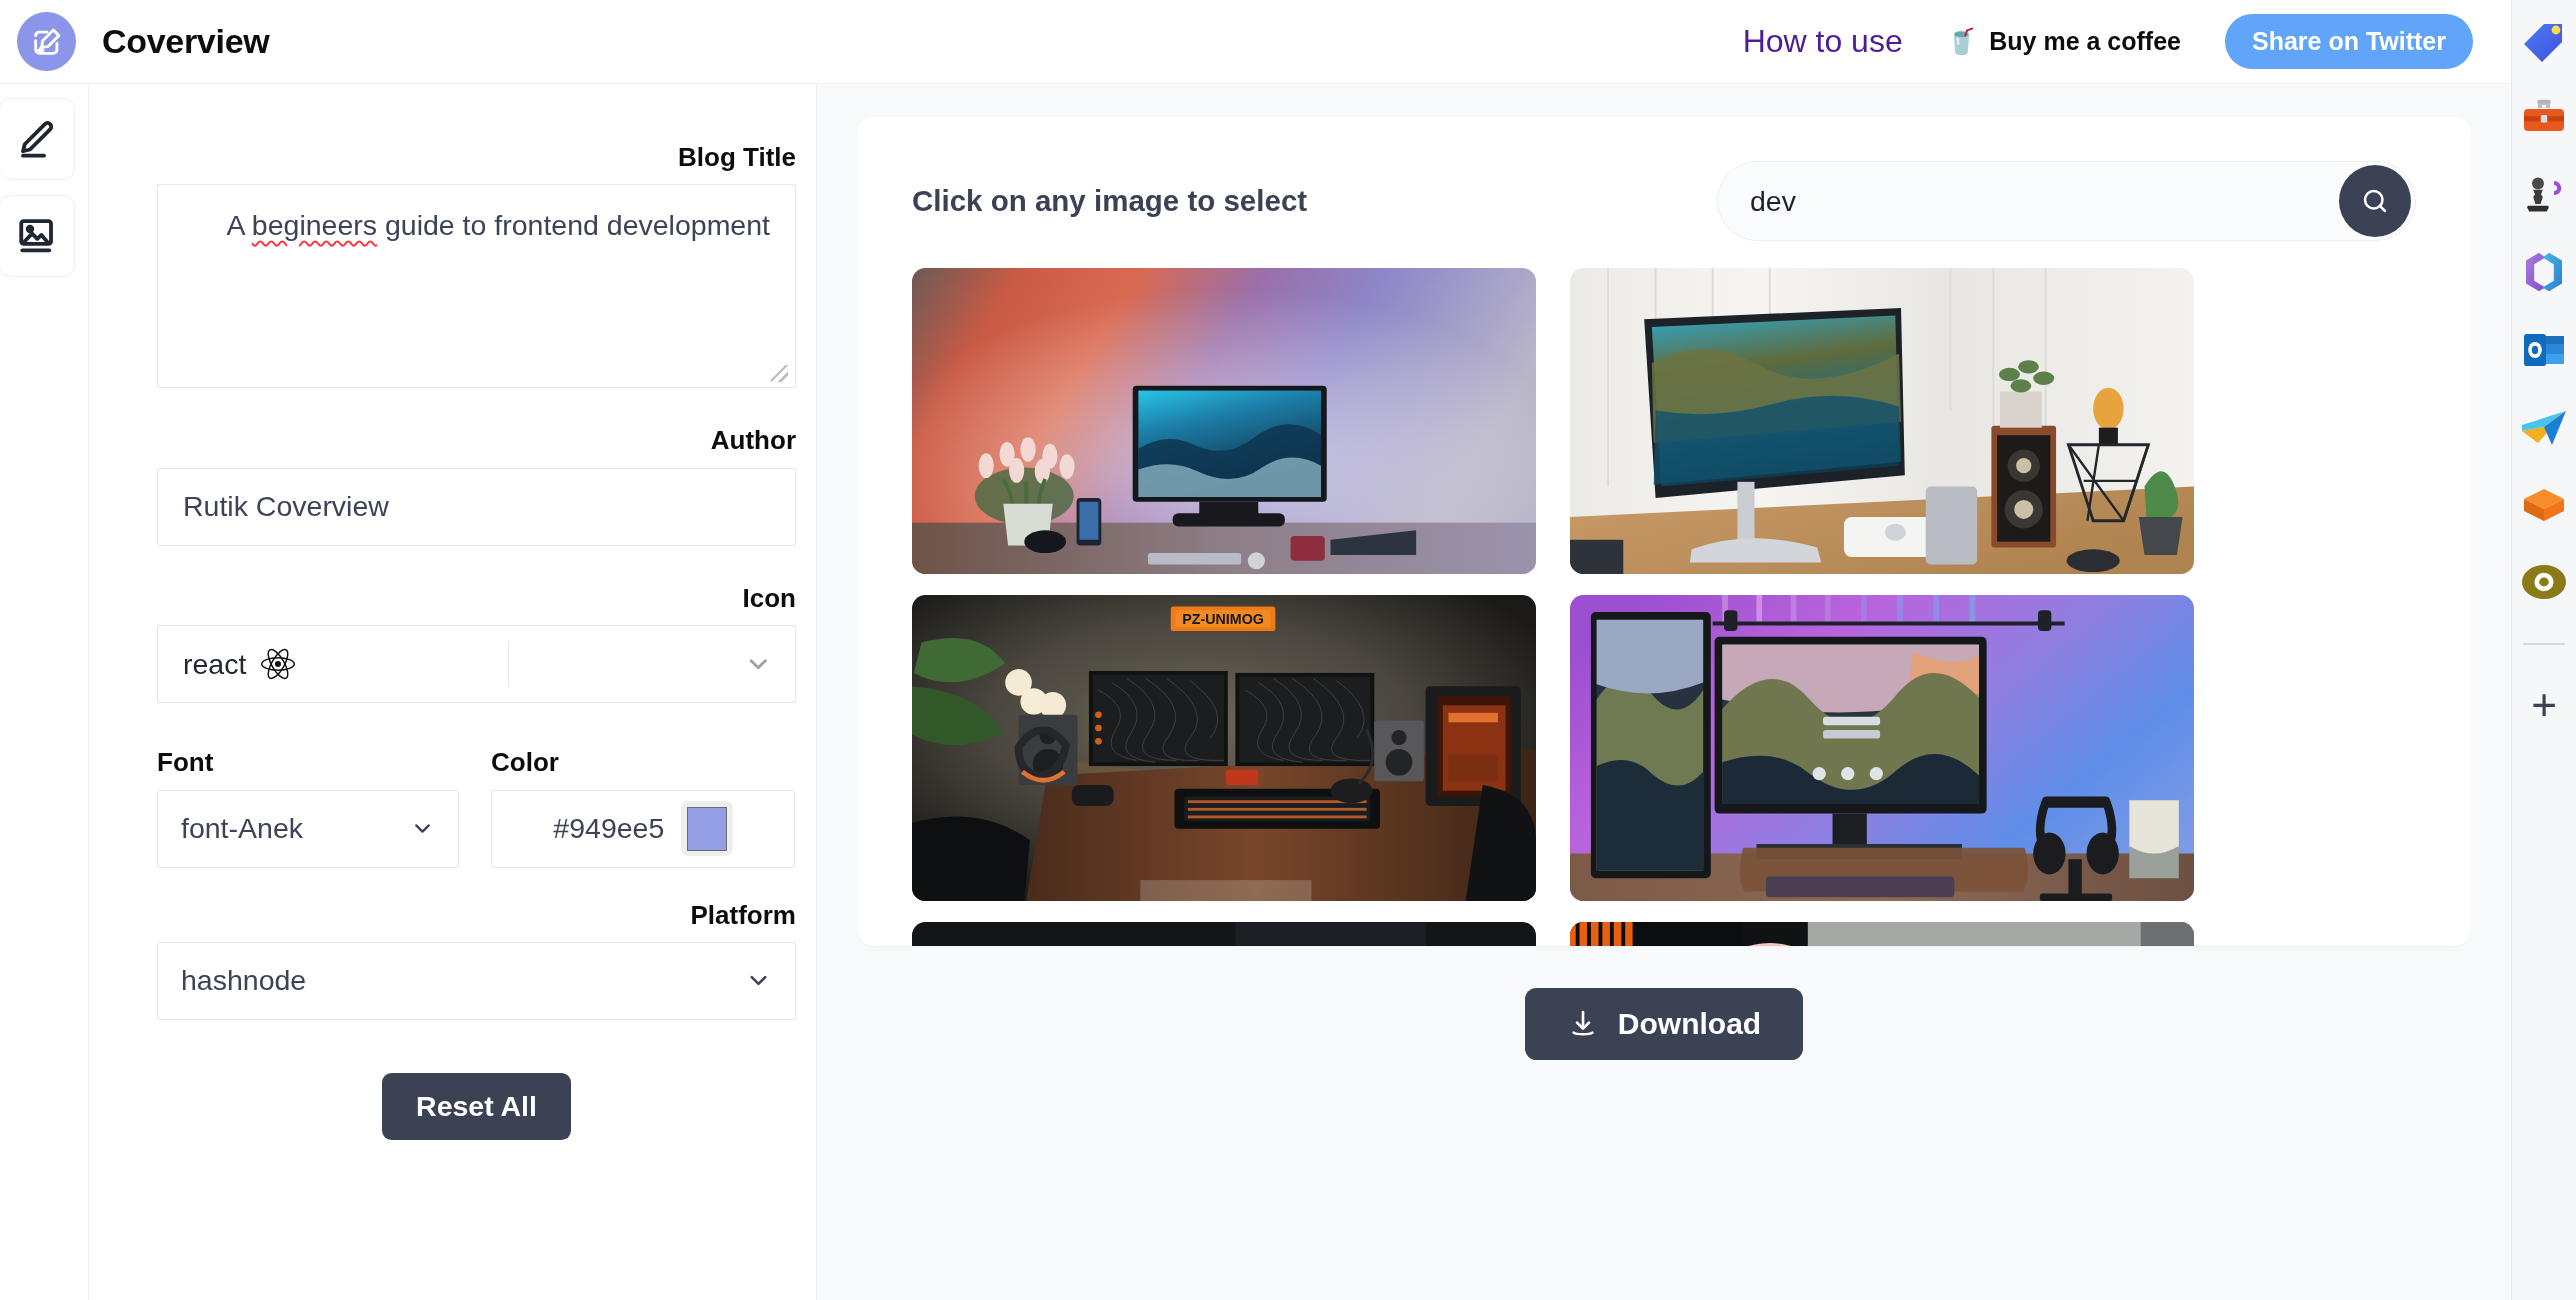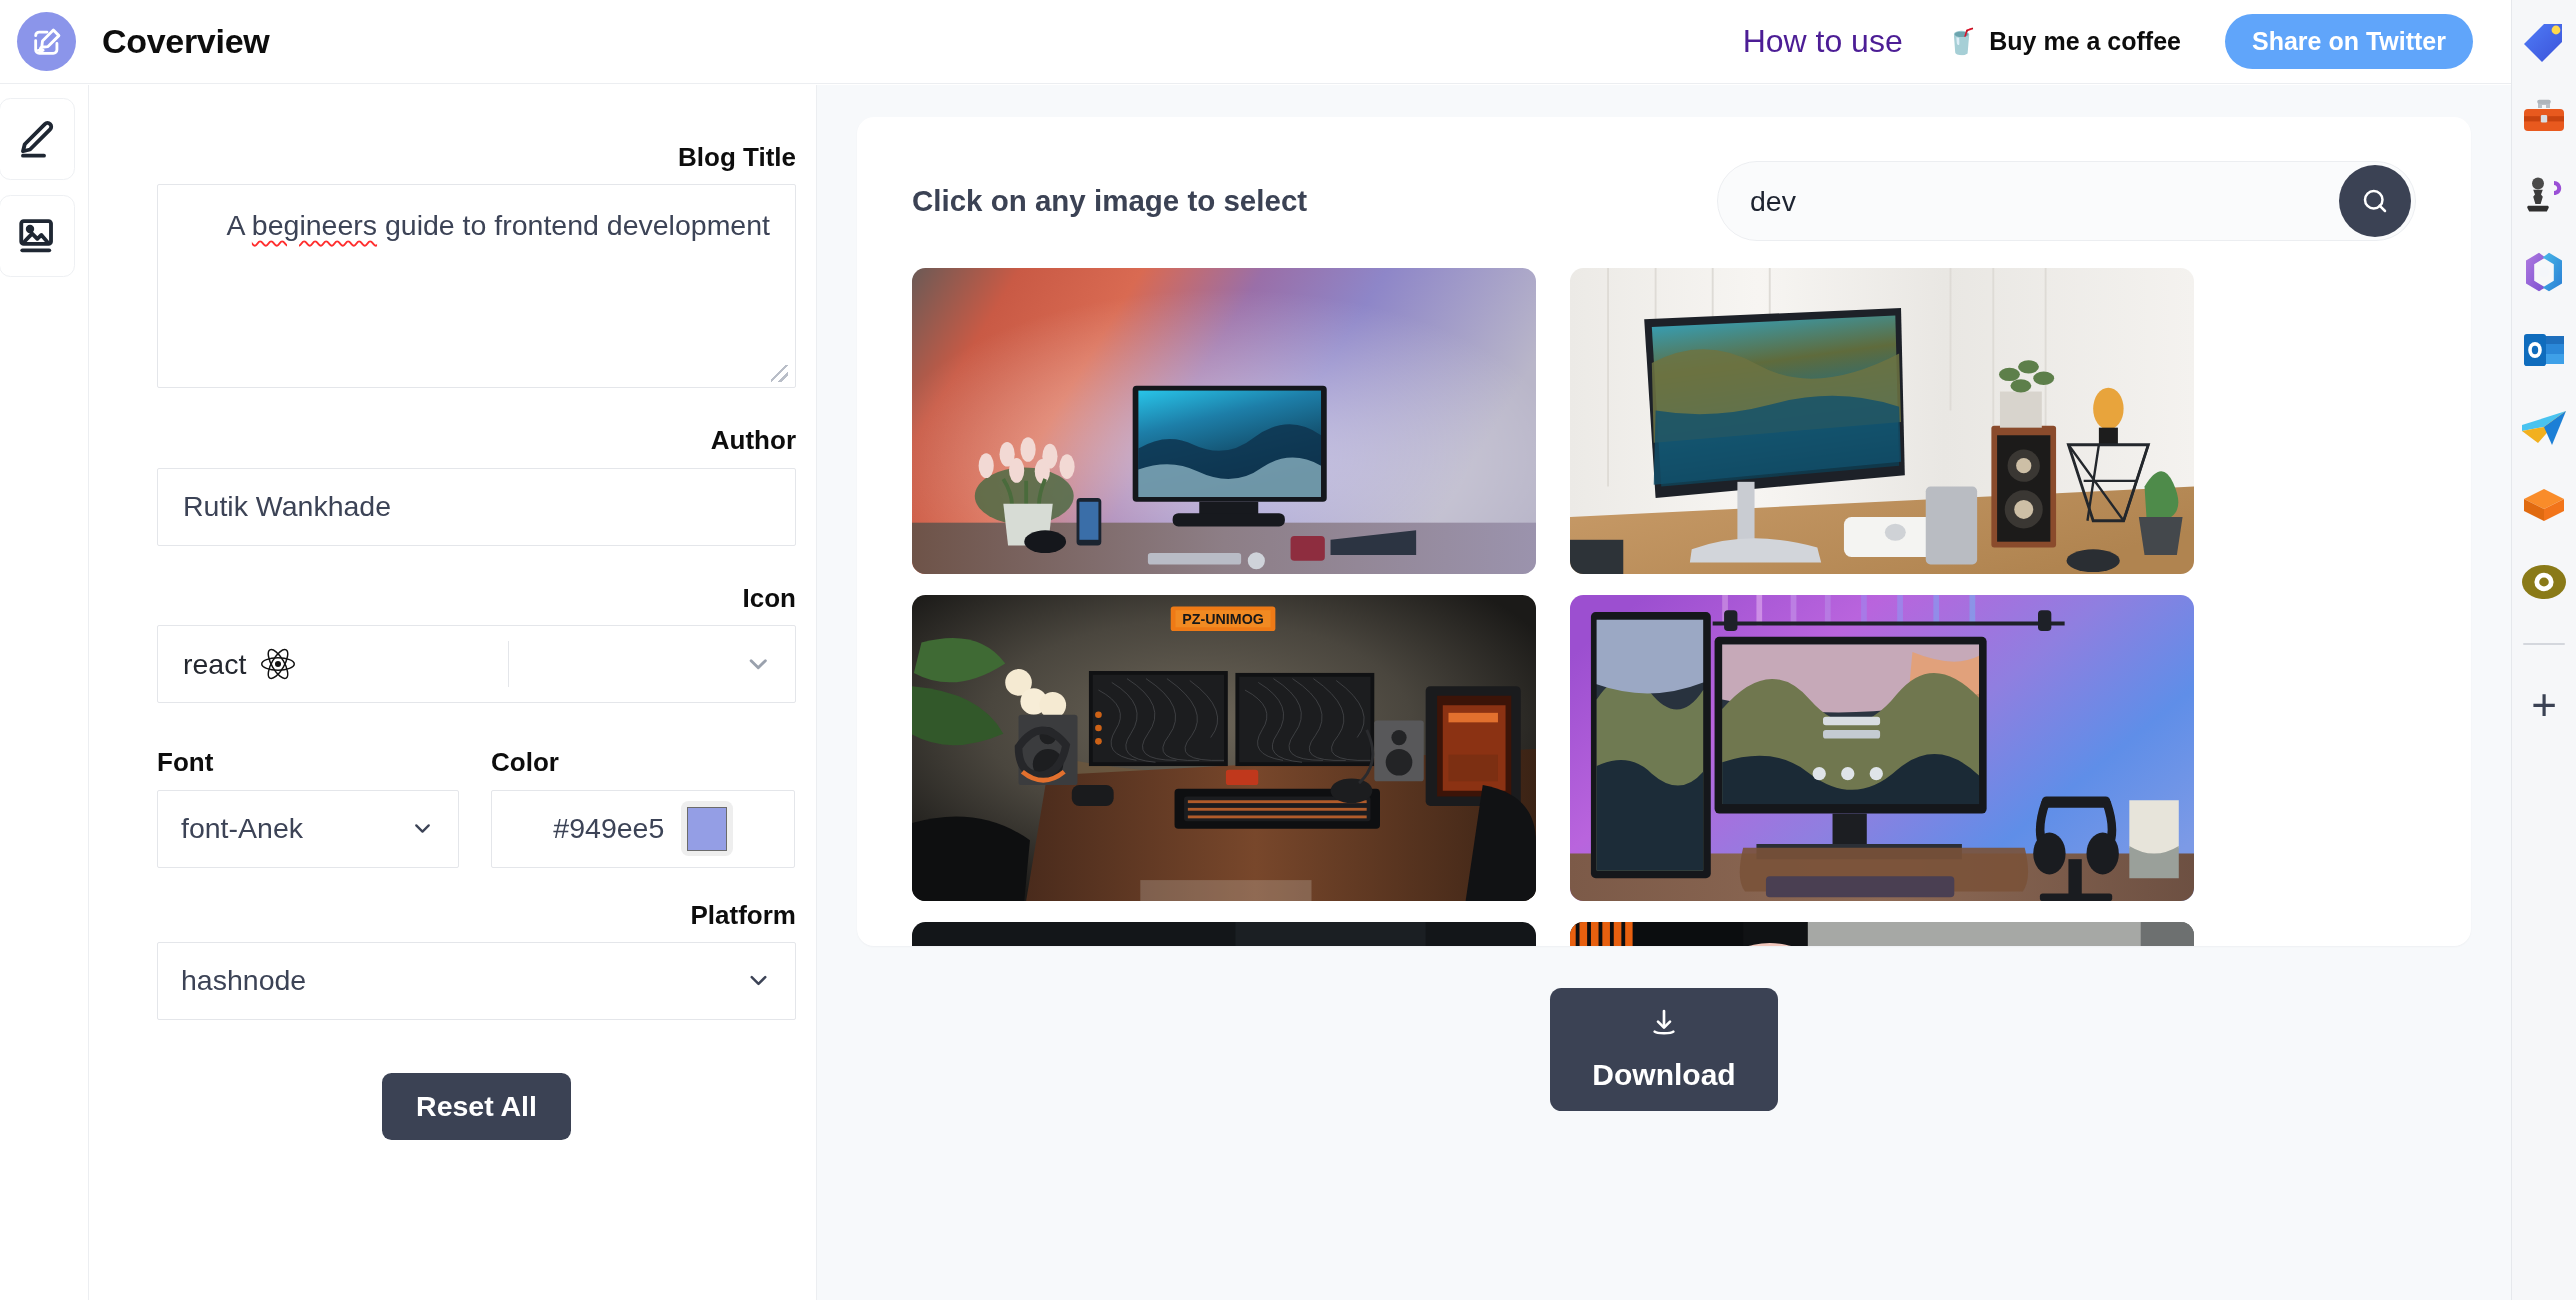--- a/index.html
+++ b/index.html
@@ -141,21 +141,20 @@
   .grid { margin-top:27px; display:grid; grid-template-columns:624px 624px; gap:21px 34px; }
   .thumb { height:306px; border-radius:13.3px; overflow:hidden; cursor:pointer; position:relative; }
   .thumb svg { display:block; width:100%; height:100%; }
 
   .dl-wrap { display:flex; justify-content:center; margin-top:42px; }
   .btn-download {
     background:#3b4254; color:#fff; font-size:30px; font-weight:600;
     padding:19px 42px; border-radius:11.4px; border:none; cursor:pointer;
     display:flex; align-items:center; gap:19px;
     font-family:"Liberation Sans", sans-serif;
-    flex-direction:column;
   }
 
   
   .dock {
     width:65px; flex:0 0 65px; height:1300px; background:#f6f7f9;
     border-left:1px solid #e6e8ec;
     display:flex; flex-direction:column; align-items:center;
     padding-top:15px; gap:28.5px; overflow:hidden;
   }
   .dock-icon { width:49px; height:49px; cursor:pointer; display:flex; align-items:center; justify-content:center; }
@@ -219,21 +218,21 @@
             <div class="ctrl textarea-box">
               <span>A </span><span class="spell">begineers</span><span> guide to frontend development</span>
               <span class="resize-grip"></span>
             </div>
           </div>
 
           <div class="gap-s"></div>
 
           <div class="field">
             <label class="flabel">Author</label>
-            <div class="ctrl input-box">Rutik Wankhade</div>
+            <div class="ctrl input-box">Rutik Coverview</div>
           </div>
 
           <div class="gap-s"></div>
 
           <div class="field">
             <label class="flabel">Icon</label>
             <div class="ctrl select-box">
               <span class="sel-val">
                 <span>react</span>
                 <svg width="34" height="34" viewBox="-11.5 -10.23174 23 20.46348">

